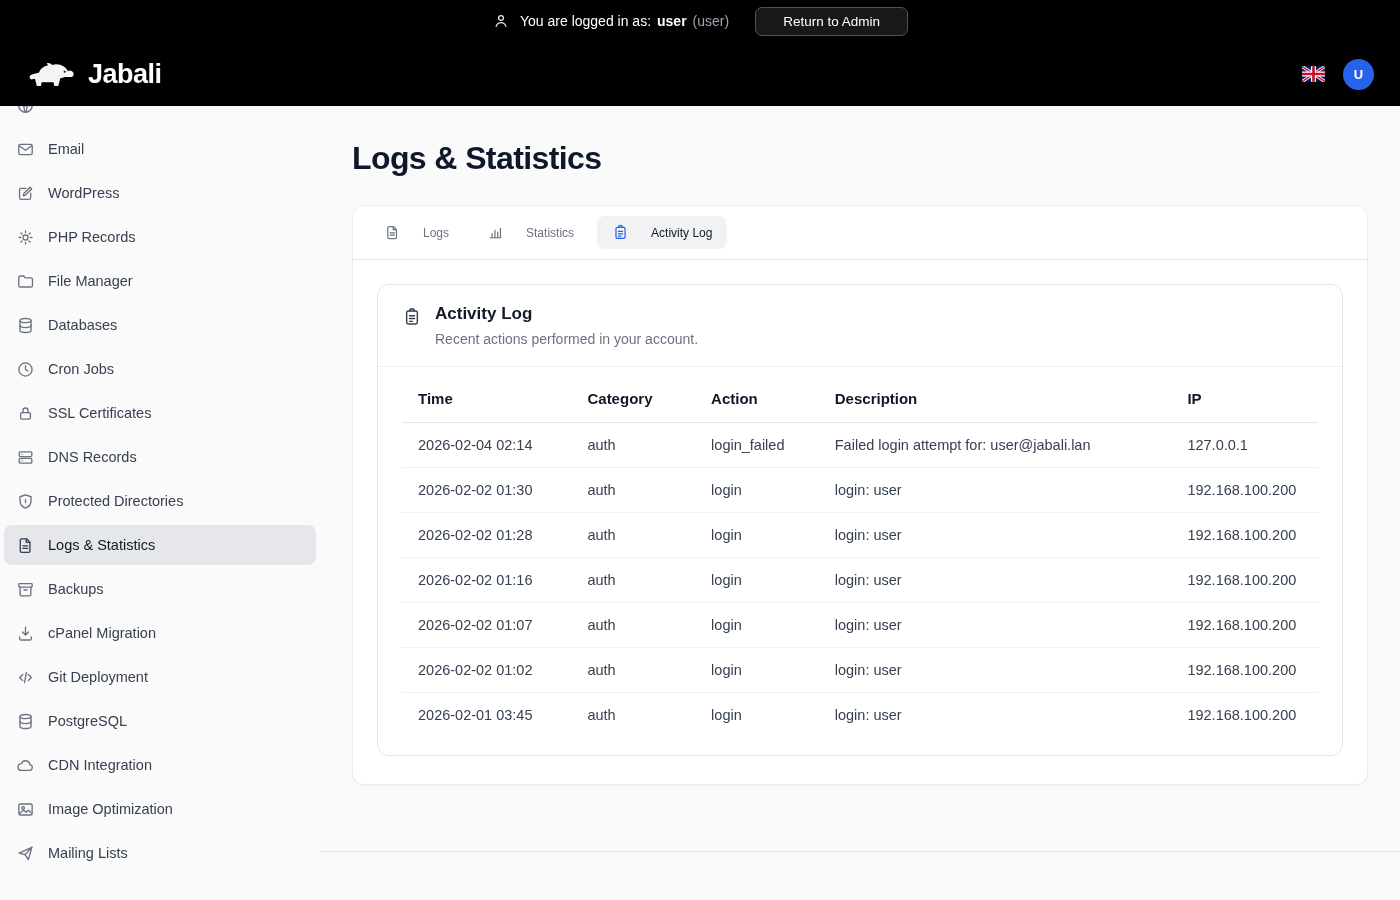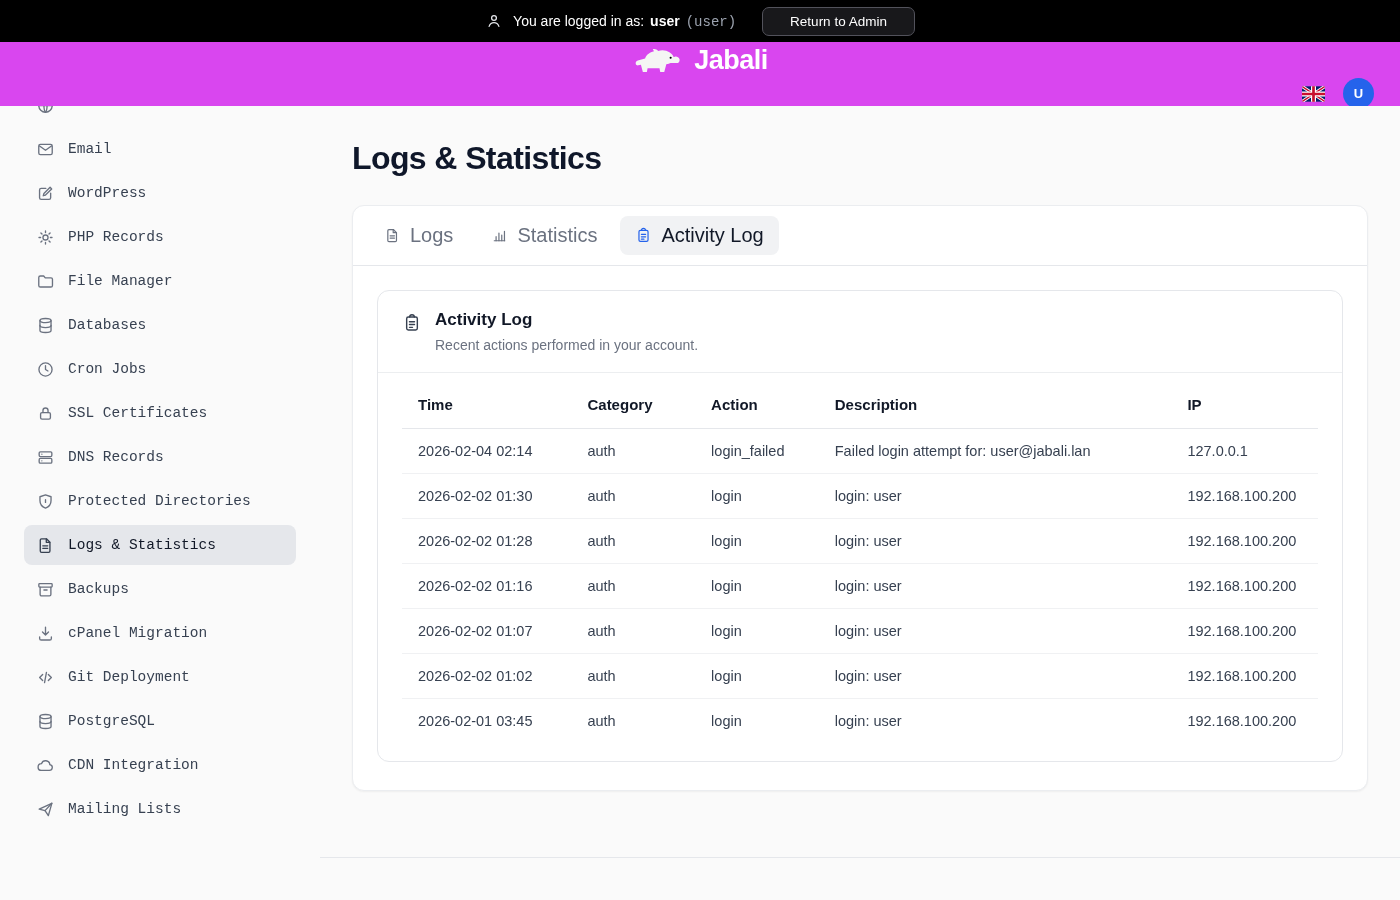--- a/index.html
+++ b/index.html
@@ -13,68 +13,68 @@
 
   
   .admin-bar {
     height:42px; background:#000; color:#fff;
     display:flex; align-items:center; justify-content:center;
     font-size:14px; gap:10px;
   }
   .admin-bar .icn { width:18px; height:18px; color:#e5e7eb; }
   .login-msg { display:inline-flex; gap:6px; align-items:baseline; }
   .login-msg b { font-weight:700; }
-  .login-msg .muted { color:#9ca3af;font-family:Liberation Mono, monospace; }
+  .login-msg .muted { color:#9ca3af; }
   .return-btn {
     margin-left:16px; background:#18181b; color:#fff;
     border:1px solid #52525b; border-radius:7px;
     padding:6px 27px; font-size:13.5px; cursor:pointer;
     font-family:inherit;
   }
 
   
-  .header { height:64px; background:#d946ef; display:flex; align-items:center; padding:0 26px;flex-direction:column; }
+  .header { height:64px; background:#000000; display:flex; align-items:center; padding:0 26px; }
   .brand { display:flex; align-items:center; gap:10px; color:#fff; cursor:pointer; }
   .brand .logo { width:52px; height:36px; }
   .brand-name { font-size:27px; font-weight:700; letter-spacing:-0.5px; }
   .header-right { margin-left:auto; display:flex; align-items:center; gap:18px; }
   .flag { width:23px; height:16px; border-radius:2px; overflow:hidden; display:block; cursor:pointer; }
   .avatar {
     width:31px; height:31px; border-radius:50%;
     background:#2563eb; color:#fff; font-size:13px; font-weight:700;
     display:flex; align-items:center; justify-content:center; cursor:pointer;
   }
 
   
   .layout { display:flex; height:794px; }
 
-  .sidebar { width:320px; flex:none; padding:0 24px; overflow:hidden; background:#fafafa;font-family:Liberation Mono, monospace; }
+  .sidebar { width:320px; flex:none; padding:0 4px; overflow:hidden; background:#fafafa; }
   .side-item {
     display:flex; align-items:center; gap:13px;
     height:40px; margin-bottom:4px; padding:0 12px;
     border-radius:8px; font-size:14.5px; color:#374151; cursor:pointer;
   }
   .side-item:first-child { margin-top:-21px; }
   .side-item .icn { width:19px; height:19px; color:#6b7280; flex:none; }
   .side-item.active { background:#e5e7eb; color:#111827; font-weight:500; }
   .side-item.active .icn { color:#374151; }
 
   .main { flex:1; padding:0 32px; background:#fafafa; }
   .page-title { margin:34px 0 0; font-size:32px; font-weight:700; letter-spacing:-0.6px; color:#0f172a; }
 
   .tabs-card {
     margin-top:28px; background:#fff; border-radius:12px;
     border:1px solid #ebedf0;
     box-shadow:0 1px 2px rgba(0,0,0,.05);
   }
   .tab-row { display:flex; gap:8px; padding:10px 16px; border-bottom:1px solid #e5e7eb; }
   .tab {
-    display:flex; align-items:center; gap:9px;
+    display:flex; align-items:center; gap:22px;
     padding:8px 15px; border-radius:8px;
-    font-size:20px; color:#6b7280; background:none; border:none;
+    font-size:12px; color:#6b7280; background:none; border:none;
     font-family:inherit; cursor:pointer;
   }
   .tab .icn { width:17px; height:17px; }
   .tab.active { background:#f1f2f4; color:#111827; font-weight:500; }
   .tab.active .icn { color:#2563eb; }
 
   .tab-content { padding:24px 24px 28px; }
   .inner-card { border:1px solid #e5e7eb; border-radius:12px; background:#fff; }
   .inner-head { display:flex; gap:13px; padding:19px 24px; border-bottom:1px solid #eceef0; align-items:flex-start; }
   .inner-head .icn { width:20px; height:20px; color:#374151; margin-top:3px; flex:none; }
@@ -245,20 +245,28 @@
           <path d="M5 5.8v12.4c0 1.4 3.1 2.6 7 2.6s7-1.2 7-2.6V5.8"></path>
           <path d="M5 12c0 1.4 3.1 2.6 7 2.6s7-1.2 7-2.6"></path>
         </svg>
         <span>PostgreSQL</span>
       </div>
       <div class="side-item">
         <svg viewBox="0 0 24 24" class="icn">
           <path d="M6.8 18.2h10a3.7 3.7 0 0 0 .7-7.34A5.4 5.4 0 0 0 7 9.7a4.1 4.1 0 0 0-.2 8.5z"></path>
         </svg>
         <span>CDN Integration</span>
+      </div>
+      <div class="side-item">
+        <svg viewBox="0 0 24 24" class="icn">
+          <rect x="3.6" y="5" width="16.8" height="14" rx="2"></rect>
+          <circle cx="9" cy="10" r="1.6"></circle>
+          <path d="M4.6 17l4.8-4.4 3.4 3 3-2.6 3.6 3.6"></path>
+        </svg>
+        <span>Image Optimization</span>
       </div>
       <div class="side-item">
         <svg viewBox="0 0 24 24" class="icn">
           <path d="M4 11.6L20 4.2l-4.4 15.6-4.2-6.4z"></path>
           <path d="M11.4 13.4l8.6-9.2"></path>
         </svg>
         <span>Mailing Lists</span>
       </div>
     </nav>
 

